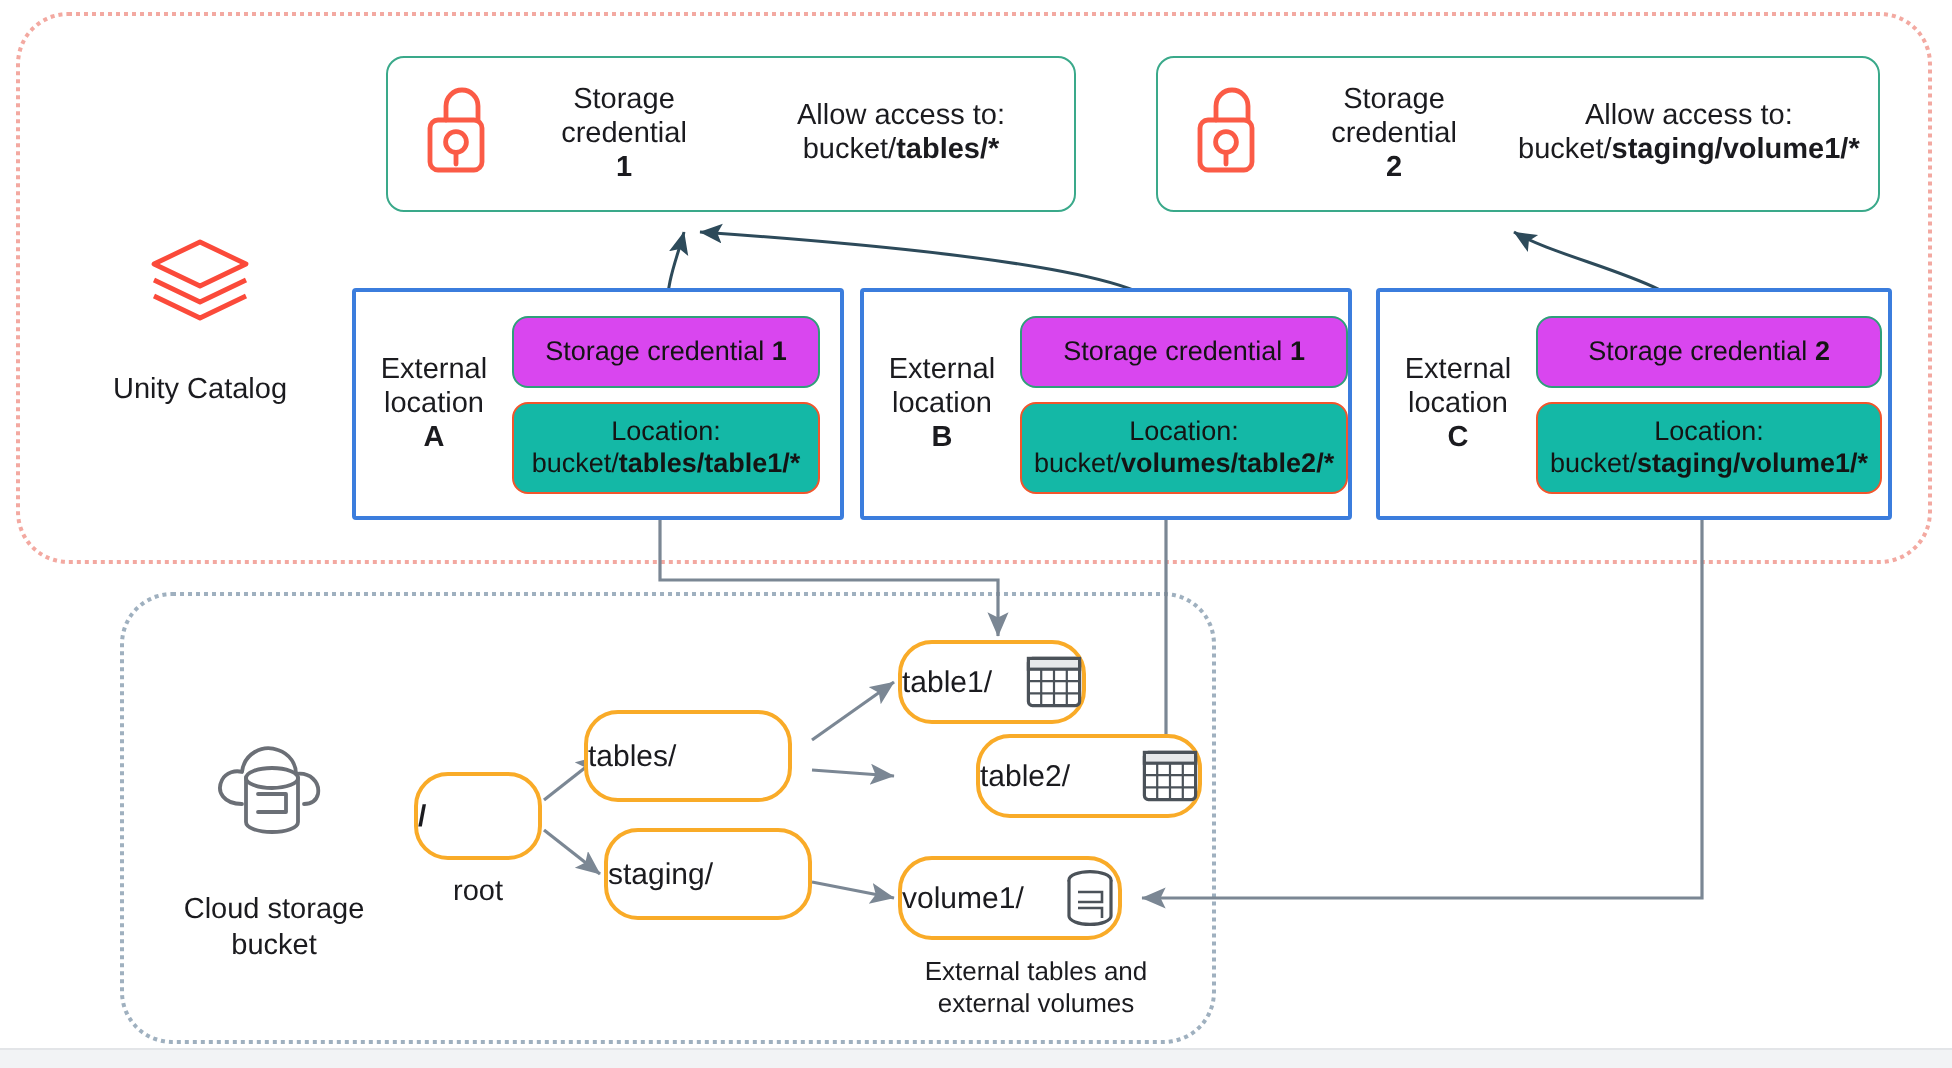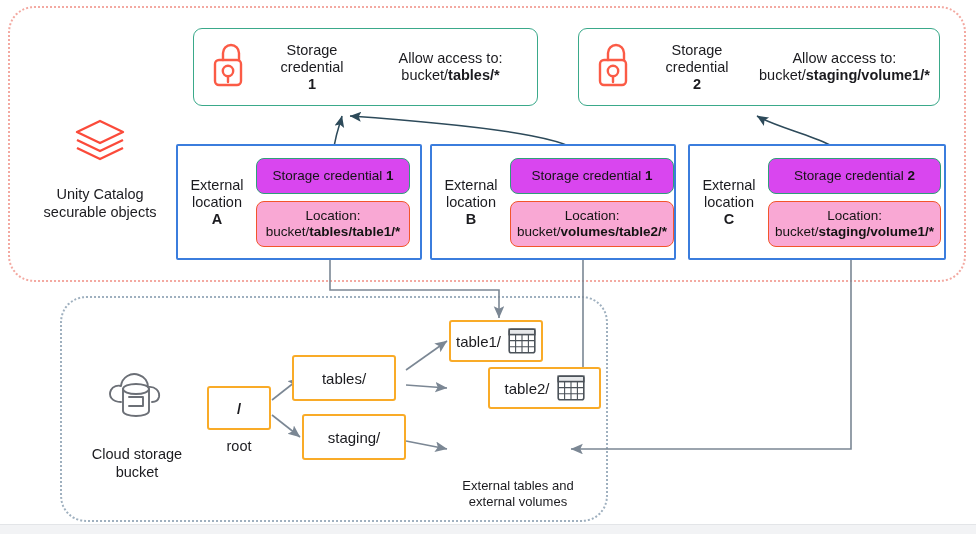--- a/index.html
+++ b/index.html
@@ -59,31 +59,31 @@
   .chip{
     box-sizing:border-box;border-radius:8px;text-align:center;
     font-size:13.5px;line-height:16px;color:#141414;
   }
   .chip-green{
     background:#d946ef;border:1.6px solid #2f9f79;
     padding:9px 14px;margin-bottom:7px;
   }
   .chip-green b{font-weight:700;}
   .chip-orange{
-    background:#f9a8d4;border:1.6px solid #f2552c;
+    background:#14b8a6;border:1.6px solid #f2552c;
     padding:6px 6px;
   }
   .chip-orange b{font-weight:700;}
   .chip-orange .l1{display:block;}
 
   
   .node{
     position:absolute;box-sizing:border-box;
-    background:#fff;border:2.2px solid #f9ab28;border-radius:3px;
-    display:flex;align-items:center;justify-content:center;
+    background:#fff;border:2.2px solid #f9ab28;border-radius:17px;
+    display:flex;align-items:center;justify-content:space-between;
     font-size:15px;color:#1b1b1f;
   }
   .node .glyph{margin-left:7px;display:inline-flex;}
 
   
   .legend{position:absolute;text-align:center;}
   .legend .legend-text{
     font-size:14.5px;line-height:18px;color:#1b1b1f;margin-top:17px;
   }
   .caption{
@@ -143,21 +143,20 @@
       <svg width="54" height="46" viewBox="0 0 54 46" aria-hidden="true">
         <g fill="none" stroke="#fb4a3a" stroke-width="2.4" stroke-linejoin="round">
           <path d="M27,3 L50,14 L27,25 L4,14 Z"></path>
           <path d="M4,22 L27,33 L50,22"></path>
           <path d="M4,30 L27,41 L50,30"></path>
         </g>
       </svg>
     </span>
     <div class="legend-text">
       <div>Unity Catalog</div>
-      <div>securable objects</div>
     </div>
   </div>
 
   <div class="legend" id="cloud-legend" style="left:72px;top:366px;width:130px;">
     <span>
       <svg width="72" height="58" viewBox="0 0 72 58" aria-hidden="true">
         <g fill="none" stroke="#6b6f76" stroke-width="1.9" stroke-linejoin="round" stroke-linecap="round">
           <path d="M20,36 C11,36 7,30 10,24 C12,20 17,19 20,20 C21,11 30,6 38,9 C44,11 47,16 47,21 C54,20 59,25 58,31 C57,35 54,36 51,36"></path>
           <ellipse cx="35" cy="23" rx="13" ry="5"></ellipse>
           <path d="M22,23 L22,45 C22,48 28,50 35,50 C42,50 48,48 48,45 L48,23"></path>
@@ -300,20 +299,35 @@
         <rect x="1.2" y="1.2" width="25.6" height="23.6" rx="2" fill="#fff" stroke="#4b5259" stroke-width="1.6"></rect>
         <rect x="1.2" y="1.2" width="25.6" height="5.4" fill="#e6e8ea" stroke="#4b5259" stroke-width="1.6"></rect>
         <g stroke="#4b5259" stroke-width="1.1">
           <path d="M7.6,6.6 L7.6,24.8 M14,6.6 L14,24.8 M20.4,6.6 L20.4,24.8"></path>
           <path d="M1.2,12.6 L26.8,12.6 M1.2,18.7 L26.8,18.7"></path>
         </g>
       </svg>
     </span>
   </div>
 
+  <div class="node" style="left:449px;top:428px;width:112px;height:42px;">
+    <span>volume1/</span>
+    <span class="glyph">
+      <svg width="28" height="30" viewBox="0 0 28 30" aria-hidden="true">
+        <g fill="#fff" stroke="#4b5259" stroke-width="1.6" stroke-linejoin="round">
+          <ellipse cx="14" cy="6" rx="10.5" ry="4.2"></ellipse>
+          <path d="M3.5,6 L3.5,24 C3.5,26.3 8.2,28.2 14,28.2 C19.8,28.2 24.5,26.3 24.5,24 L24.5,6"></path>
+        </g>
+        <g fill="none" stroke="#4b5259" stroke-width="1.3">
+          <path d="M8,12 L20,12 L20,17 L8,17"></path>
+          <path d="M8,20 L20,20 L20,25"></path>
+        </g>
+      </svg>
+    </span>
+  </div>
 
   <div class="caption" style="left:410px;top:478px;width:216px;">
     <div>External tables and</div>
     <div>external volumes</div>
   </div>
 
   <div id="footer-band"></div>
 </div>
 
 </body></html>

